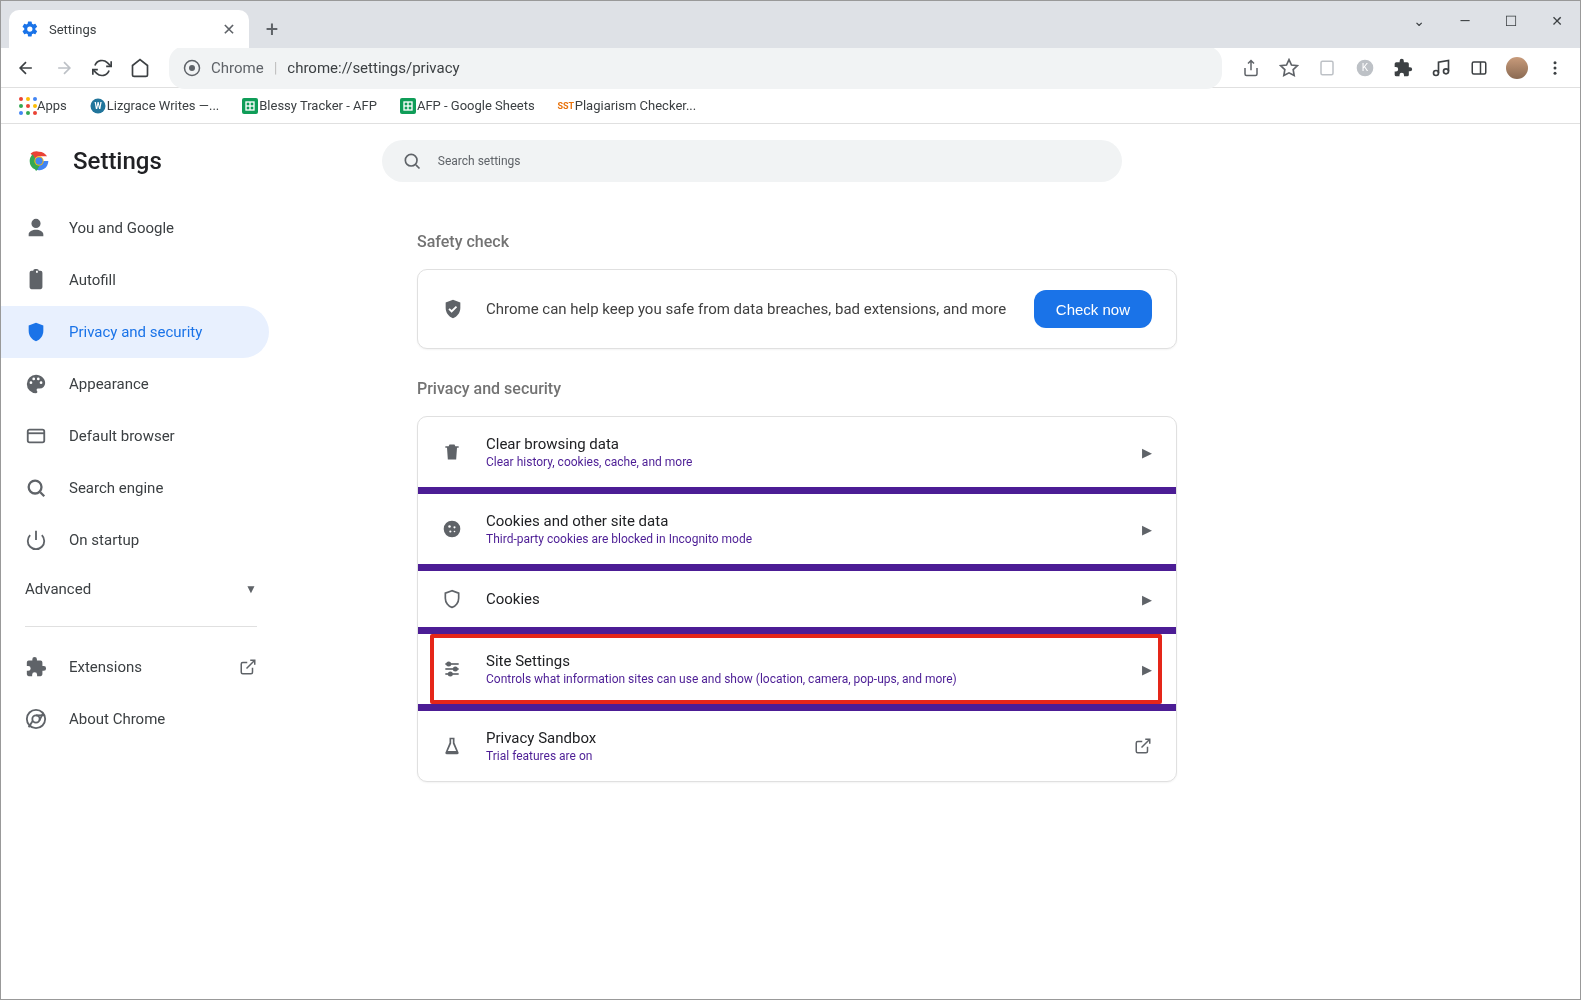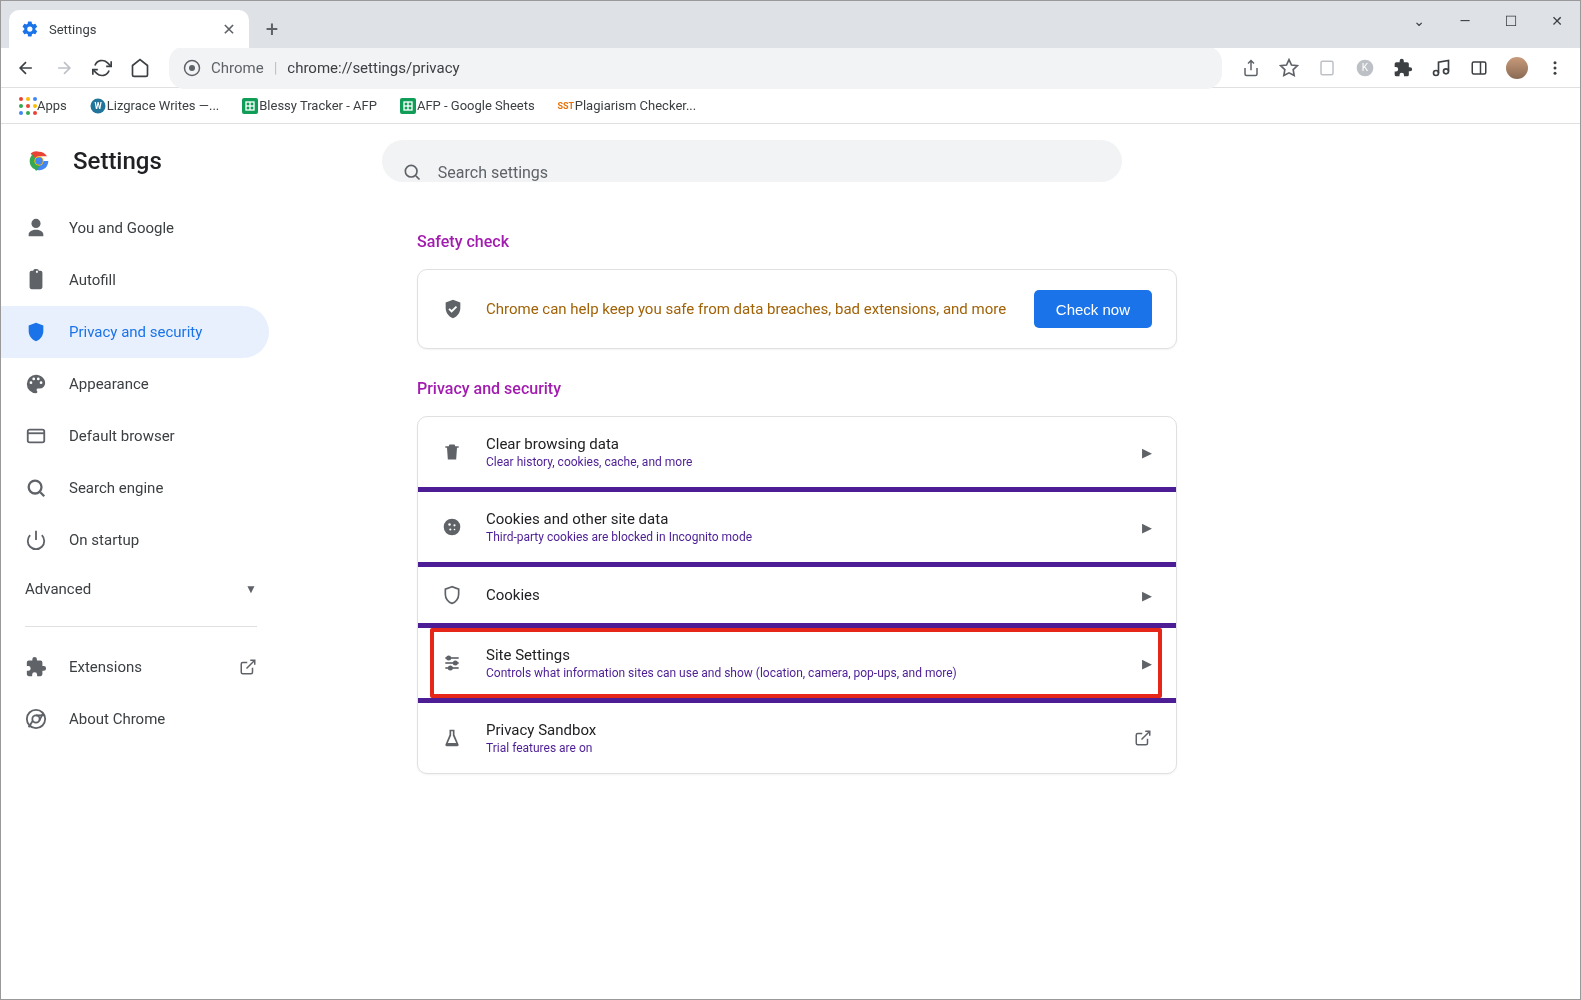--- a/index.html
+++ b/index.html
@@ -36,42 +36,42 @@
   .appsgrid span { width:4px; height:4px; border-radius:50%; }
   .agr{background:#ea4335}.agb{background:#4285f4}.agg{background:#34a853}.agy{background:#fbbc04}
 
   
   .content { flex: 1; background: #fff; display: flex; flex-direction: column; overflow: hidden; }
   .content-inner { flex:1; display:flex; overflow:hidden;gap:36px; }
   .page-header { display: flex; align-items: center; padding: 16px 24px 10px 24px; gap:20px; }
   .page-header .chrome-logo { width:28px; height:28px; }
   .page-header h1 { font-size: 24px; font-weight: 500; }
   .search-wrap { flex:1; max-width:740px; margin-left:200px; }
-  .search-box { height: 42px; background: #f1f3f4; border-radius: 42px; display: flex; align-items: flex-end; padding: 0 20px; color:#5f6368; font-size:16px; }
+  .search-box { height: 42px; background: #f1f3f4; border-radius: 42px; display: flex; align-items: center; padding: 0 20px; color:#5f6368; font-size:12px; }
   .search-box svg { margin-right: 16px; }
 
   
   .leftnav { width: 280px; padding: 10px 0; }
   .nav-item { display:flex; align-items:center; height:52px; padding:0 24px; gap:22px; cursor:pointer; font-size:15px; color:#3c4043; border-radius:0 26px 26px 0; margin-right:12px; }
   .nav-item.active { background:#e8f0fe; color:#1a73e8; }
   .nav-item svg, .nav-item .nicon { width:22px; height:22px; flex-shrink:0; }
   .nav-item.active svg { color:#1a73e8; }
   .nav-sep { height:1px; background:#e0e0e0; margin: 14px 24px; }
   .adv-row { display:flex; align-items:center; justify-content:space-between; padding:14px 24px; font-size:15px; color:#3c4043; cursor:pointer; }
   .ext-row { display:flex; align-items:center; height:52px; padding:0 24px; gap:22px; font-size:15px; color:#3c4043; cursor:pointer; justify-content:flex-start; }
   .ext-row .launch { margin-left:auto; color:#5f6368; }
 
   
   .main { flex:1; padding: 10px 40px 40px 100px; max-width: 900px; }
-  .section-title { font-size:16px; color:#a21caf; margin: 30px 0 18px 0; font-weight:500; }
+  .section-title { font-size:16px; color:#737373; margin: 30px 0 18px 0; font-weight:500; }
   .card { border:1px solid #e0e0e0; border-radius:10px; background:#fff; box-shadow: 0 1px 2px rgba(0,0,0,0.05); }
   .safety-row { display:flex; align-items:center; padding: 20px 24px; gap:22px; }
-  .safety-row .txt { flex:1; font-size:15px; color:#a16207; }
-  .check-btn { background:#1a73e8; color:#fff; border:none; border-radius:5px; height:38px; padding:0 22px; font-size:15px; font-weight:500; cursor:pointer; }
-  .list-row { display:flex; align-items:center; padding:18px 24px; gap:22px; border-top:5px solid #4c1d95; cursor:pointer; position:relative; }
+  .safety-row .txt { flex:1; font-size:15px; color:#404040; }
+  .check-btn { background:#1a73e8; color:#fff; border:none; border-radius:12px; height:38px; padding:0 22px; font-size:15px; font-weight:500; cursor:pointer; }
+  .list-row { display:flex; align-items:center; padding:18px 24px; gap:22px; border-top:7px solid #4c1d95; cursor:pointer; position:relative; }
   .list-row:first-child { border-top:none; }
   .list-row .rowicon { width:22px; color:#5f6368; flex-shrink:0; }
   .list-row .rowtxt { flex:1; }
   .list-row .rt1 { font-size:15px; color:#202124; }
   .list-row .rt2 { font-size:12px; color:#4c1d95; margin-top:2px; }
   .list-row .chev { color:#5f6368; font-size:13px; }
   .highlight-box { position:absolute; inset:0; border:4px solid #e52619; pointer-events:none; border-radius:2px; left:12px; right:14px;}
   
   svg { display:block; }
 </style>

